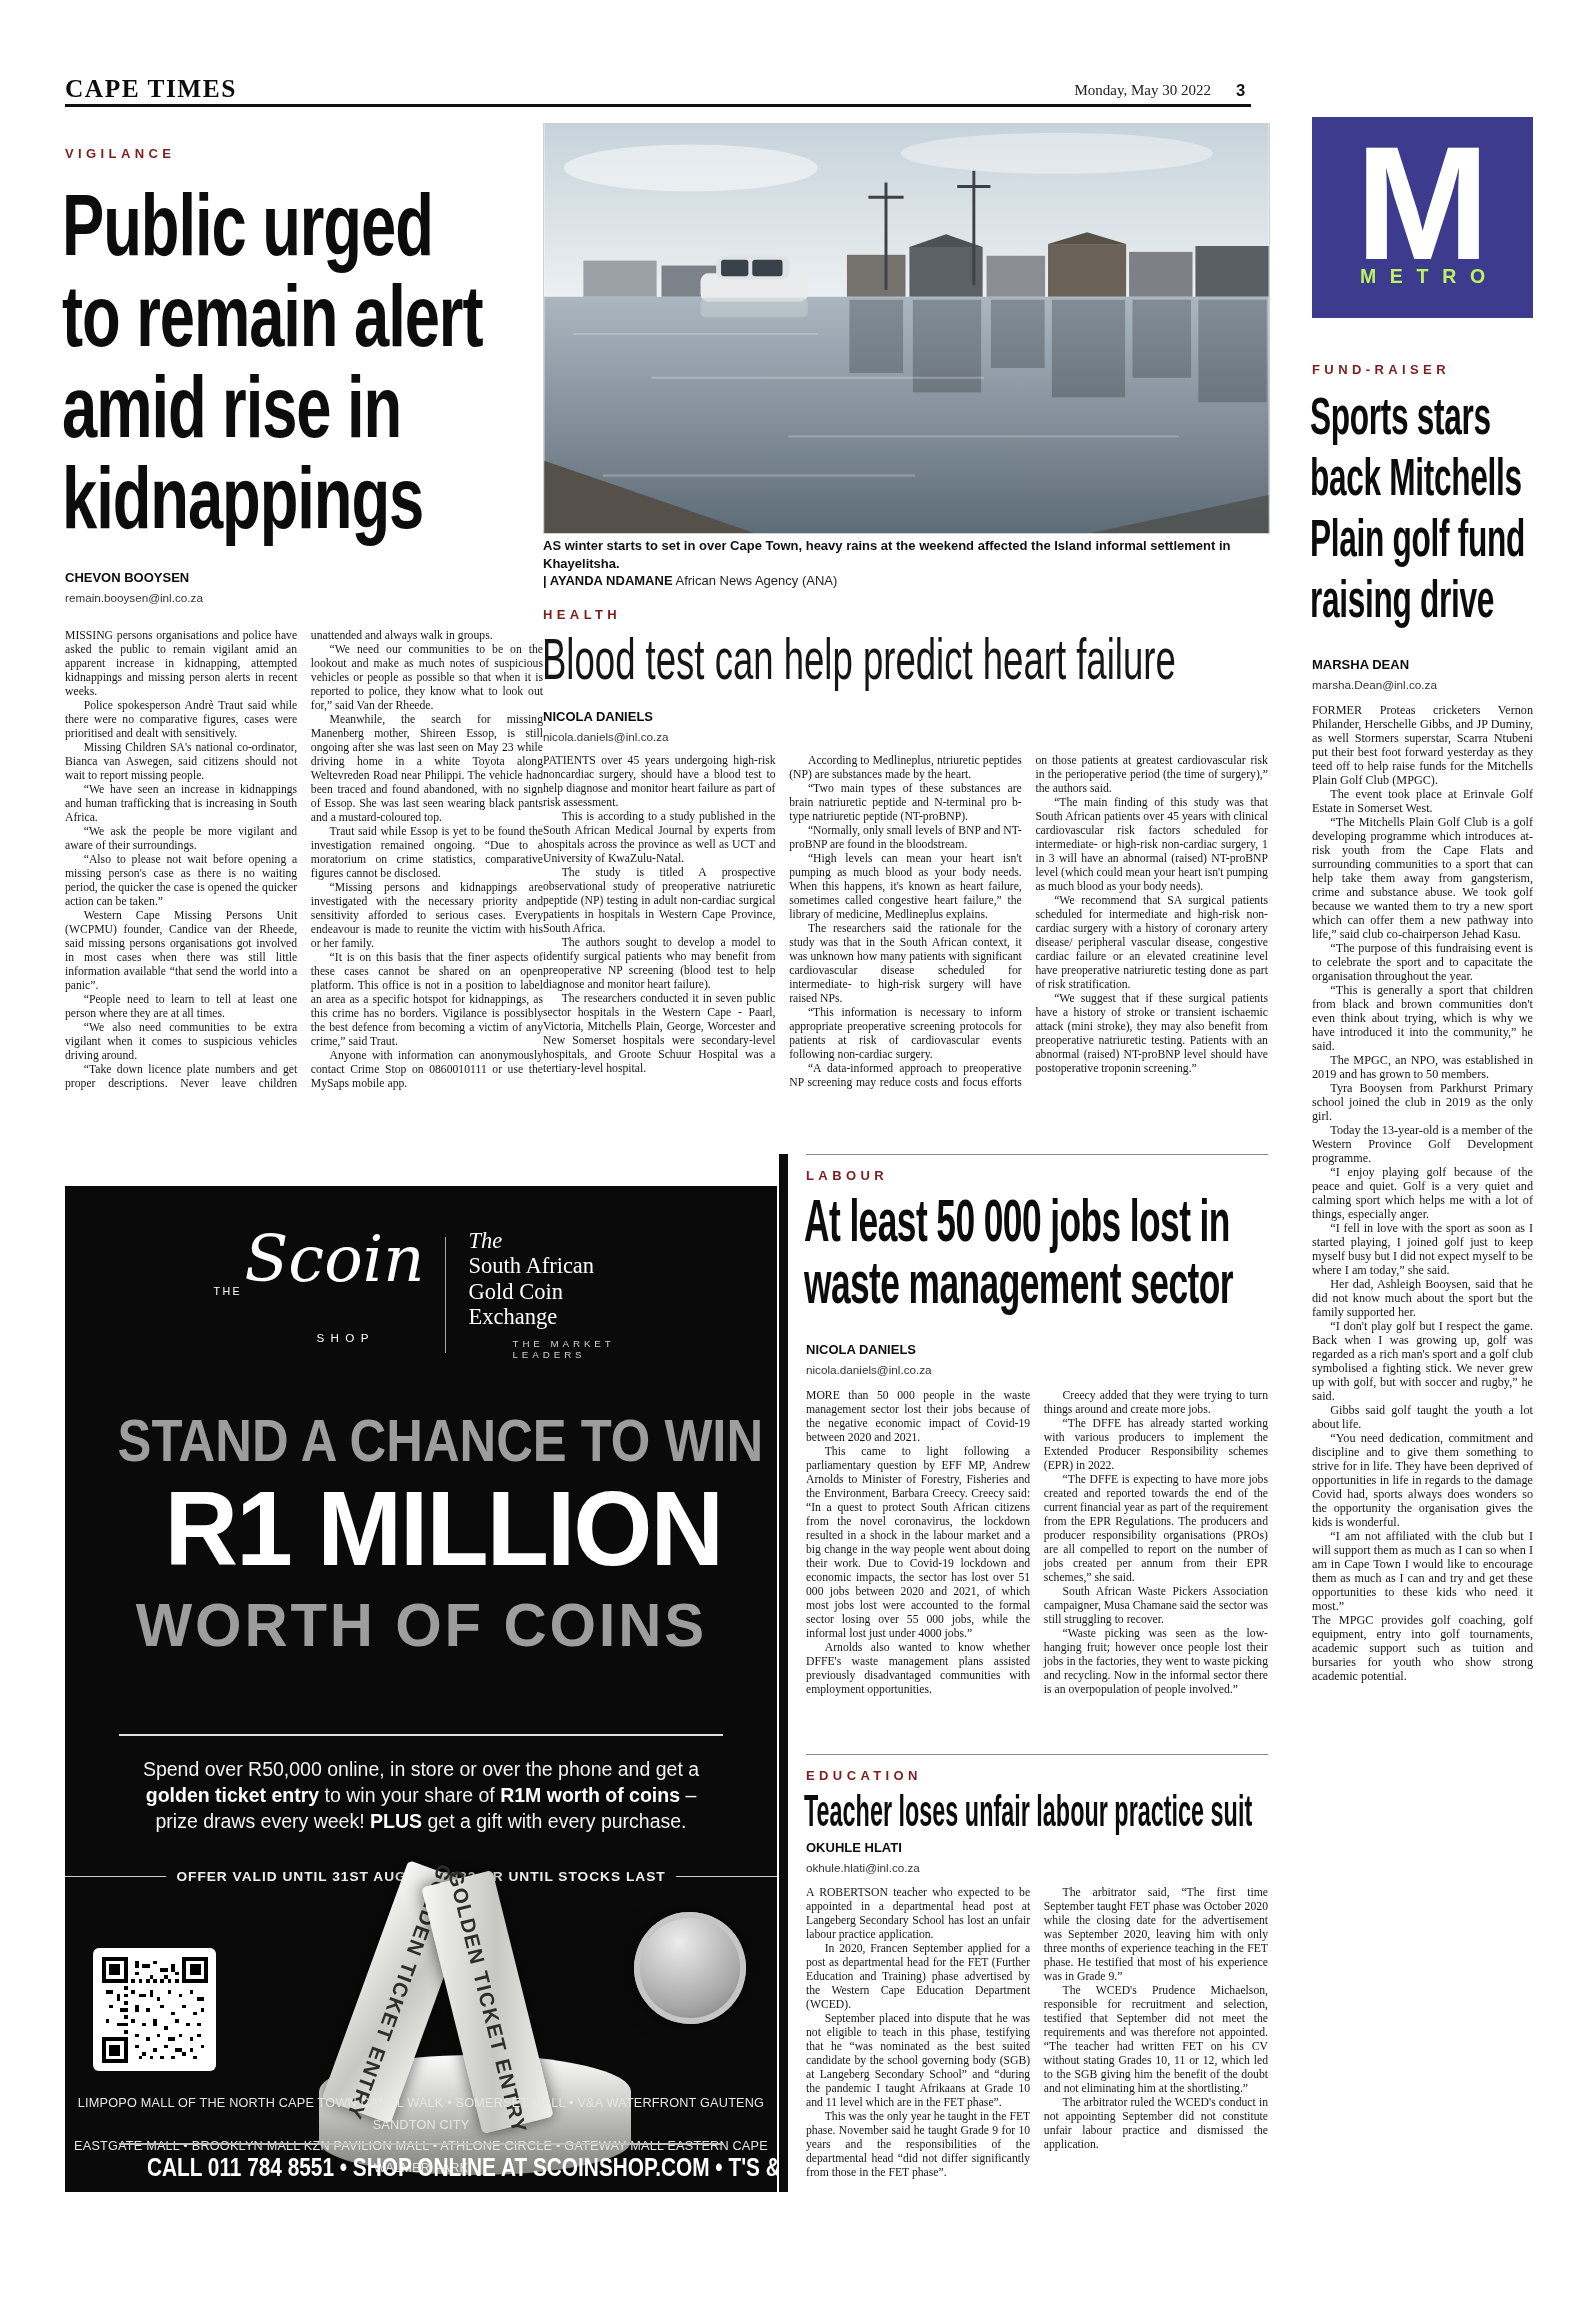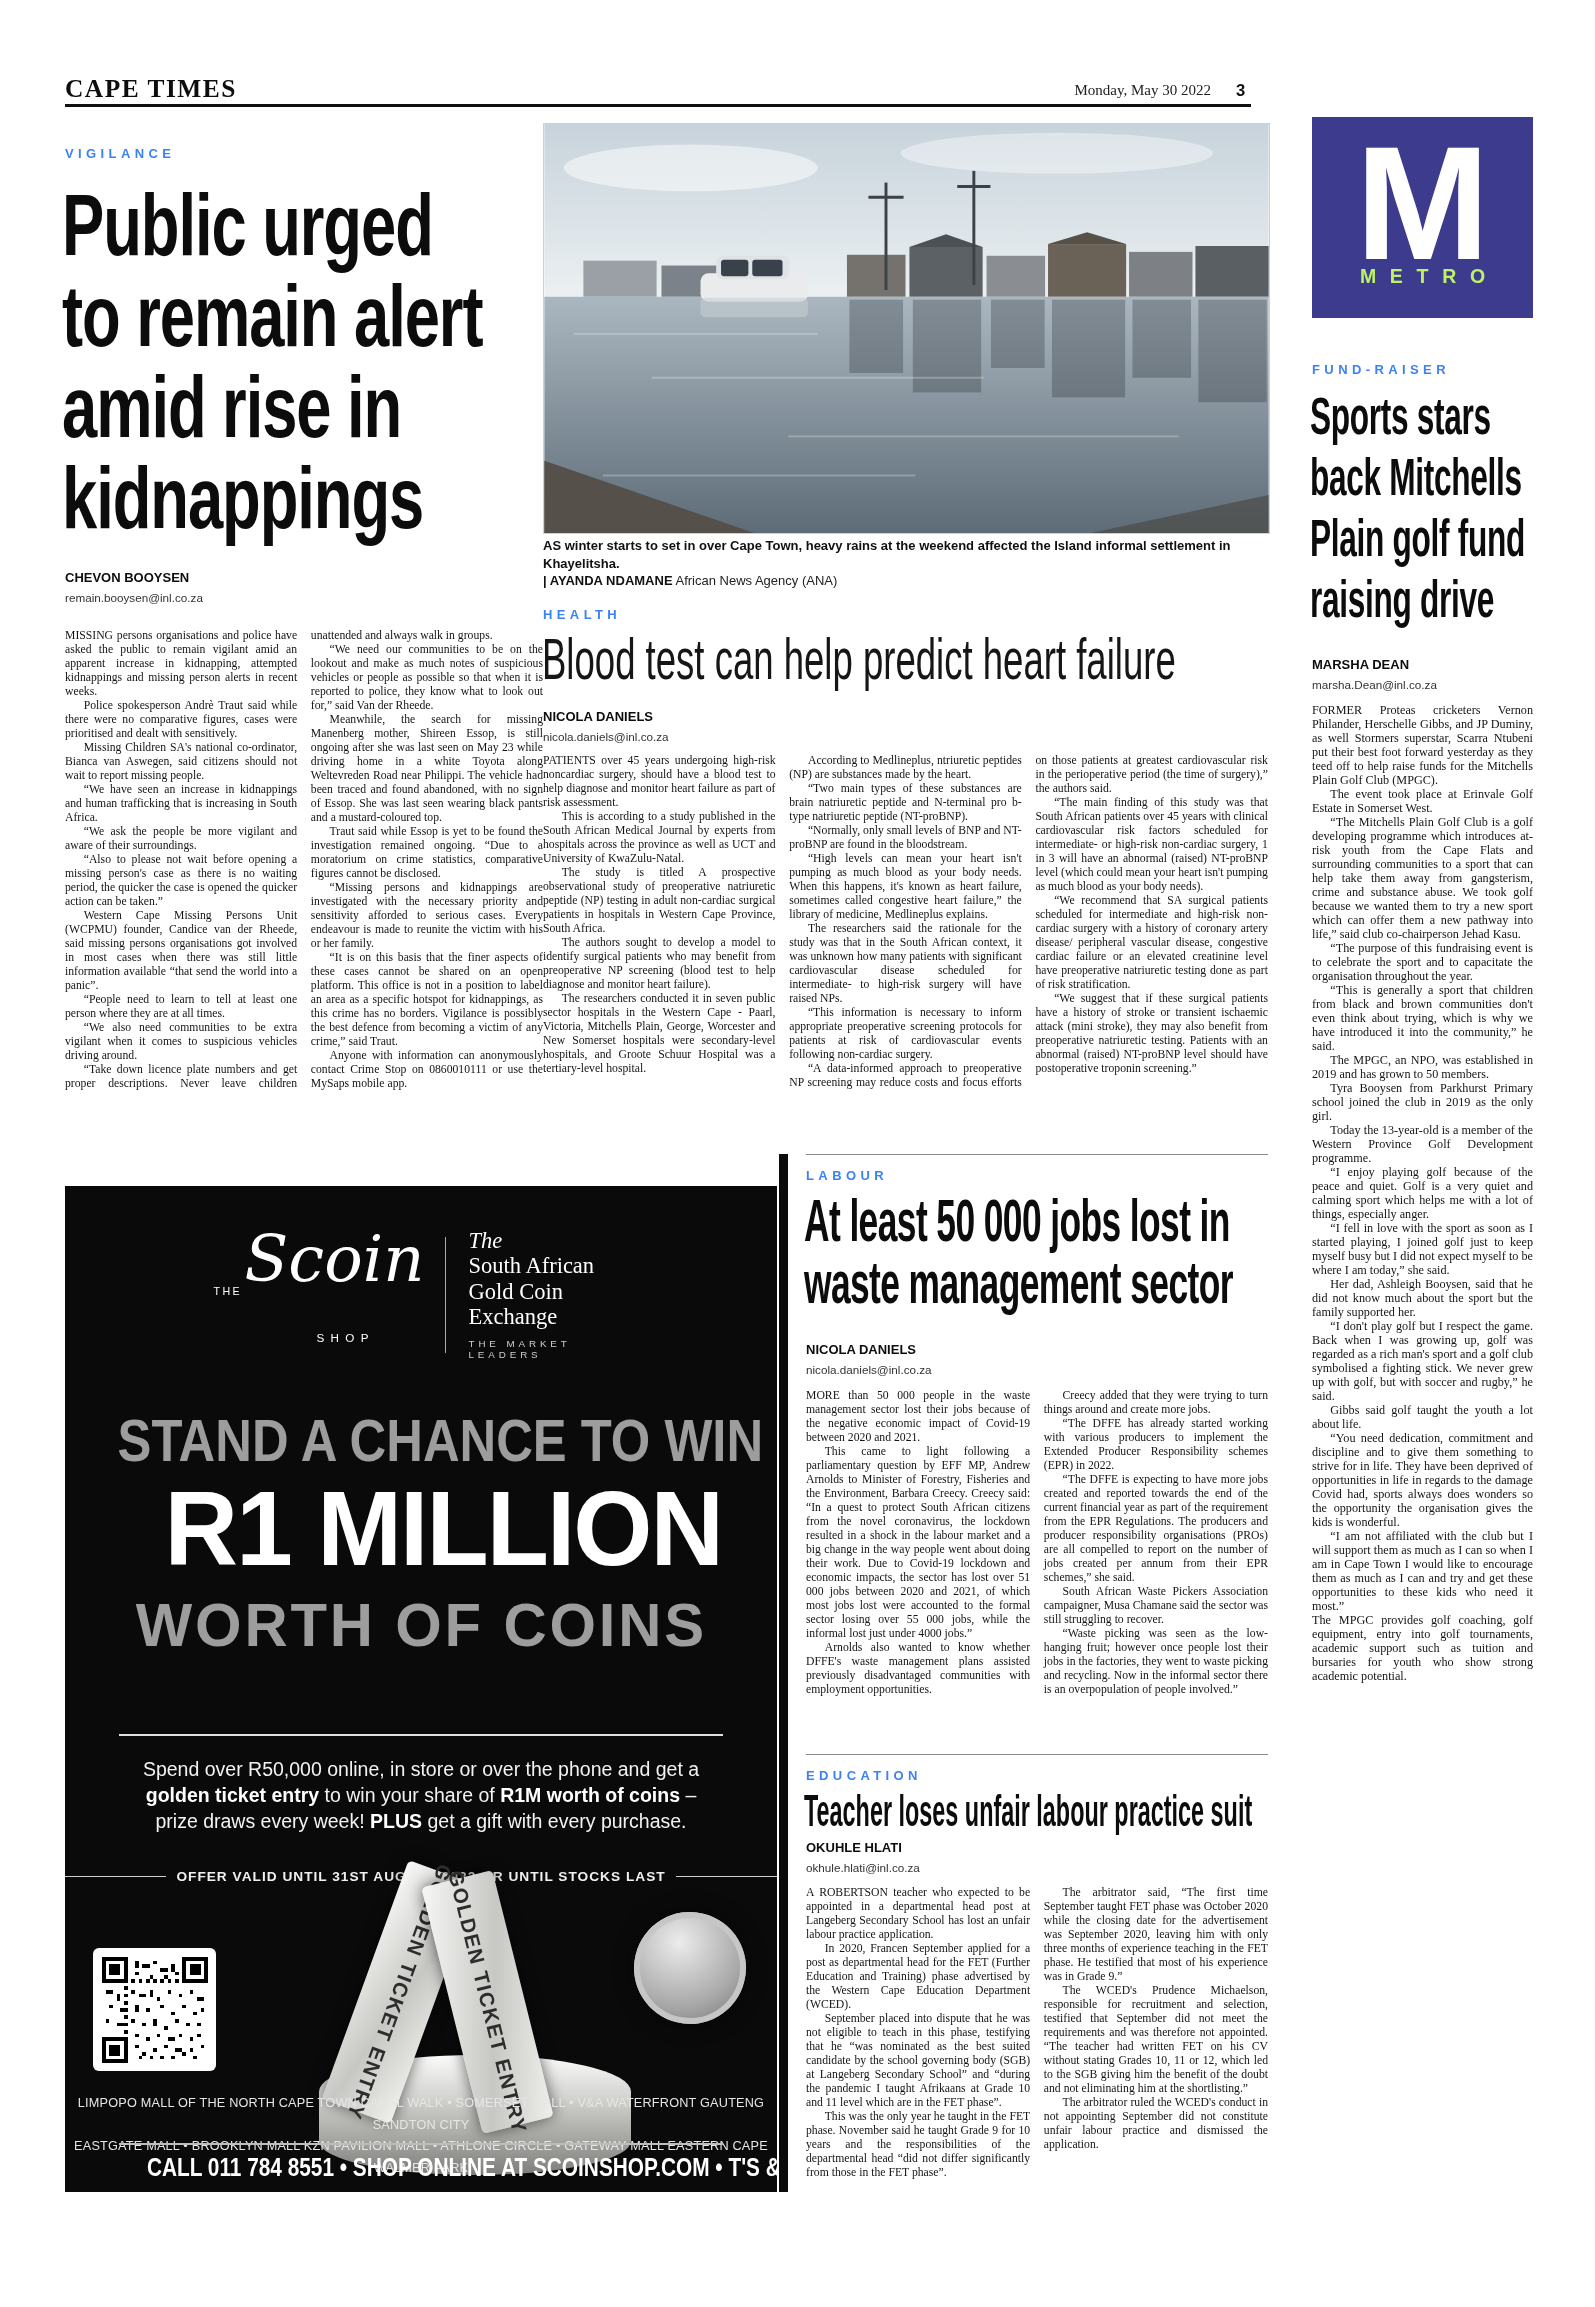--- a/index.html
+++ b/index.html
@@ -13,21 +13,21 @@
   .pagenum{font:bold 16.6px "Liberation Sans",sans-serif;color:#111;}
   .header-rule{background:#101010;height:3.4px;}
 
   
   .metro-box{background:#3c3b8e;width:221px;height:201px;text-align:center;}
   .metro-m{font:bold 161px/166px "Liberation Sans",sans-serif;color:#ffffff;margin-top:2.9px;}
   .metro-label{position:absolute;left:0;right:0;bottom:30px;font:bold 19.5px "Liberation Sans",sans-serif;
                letter-spacing:13.7px;text-indent:13.7px;color:#bef264;}
 
   
-  .kicker{font:bold 13px "Liberation Sans",sans-serif;letter-spacing:4.4px;color:#3b82f6;}
+  .kicker{font:bold 13px "Liberation Sans",sans-serif;letter-spacing:4.4px;color:#7f1d1d;}
   .byline-name{font:bold 13px "Liberation Sans",sans-serif;color:#0d0d0d;}
   .byline-email{font:11.7px "Liberation Sans",sans-serif;color:#333;margin-top:3.4px;}
   #h-kidnap .hl-line{font-size:88px;line-height:91px;letter-spacing:-1.5px;font-weight:bold;
                      transform:scaleX(.72);transform-origin:left top;white-space:nowrap;
                      font-family:"Liberation Sans",sans-serif;color:#0c0c0c;}
   .h-health{font:400 58px/58px "Liberation Sans",sans-serif;color:#161616;
             transform:scaleX(.63);transform-origin:left top;white-space:nowrap;}
   #h-labour .hl-line{font-size:59px;line-height:62px;font-weight:bold;letter-spacing:-1px;
                      transform:scaleX(.60);transform-origin:left top;white-space:nowrap;
                      font-family:"Liberation Sans",sans-serif;color:#0c0c0c;}
@@ -64,21 +64,21 @@
   .ad-logo-row{position:absolute;top:43px;left:0;right:0;display:flex;justify-content:center;
                align-items:center;gap:22.5px;}
   .scoin-wrap{position:relative;width:210px;height:129px;}
   .scoin-the{position:absolute;left:1px;top:55px;font:10.7px "Liberation Sans",sans-serif;letter-spacing:2.4px;color:#fff;}
   .scoin-script{position:absolute;left:32px;top:-2.9px;font:italic 64px/64px "DejaVu Serif",serif;color:#fff;}
   .scoin-shop{position:absolute;left:104px;top:101px;font:11.7px "Liberation Sans",sans-serif;letter-spacing:6.3px;color:#fff;}
   .ad-logo-div{width:1px;height:116px;background:rgba(255,255,255,.65);}
   .exch-wrap{width:161px;}
   .exch-the{font:italic 22.5px/24.4px "Liberation Serif",serif;color:#fff;}
   .exch-line{font:22.5px/25.4px "Liberation Serif",serif;color:#fff;}
-  .exch-tag{margin-top:8.8px;font:9.8px "Liberation Sans",sans-serif;letter-spacing:3.9px;color:#cfcfcf;}
+  .exch-tag{margin-top:8.8px;font:9.8px "Liberation Sans",sans-serif;letter-spacing:3.9px;color:#cfcfcf;margin-left:44px;}
   .ad-center{position:absolute;left:0;right:0;text-align:center;}
   .win1{font:bold 59px/59px "Liberation Sans",sans-serif;color:#9d9d9d;transform:scaleX(.86);transform-origin:center top;white-space:nowrap;}
   .win2{font:bold 106px/106px "Liberation Sans",sans-serif;color:#ffffff;letter-spacing:-2px;transform:scaleX(.96);transform-origin:center top;white-space:nowrap;}
   .win3{font:bold 61px/61px "Liberation Sans",sans-serif;color:#9d9d9d;letter-spacing:2.9px;transform:scaleX(.98);transform-origin:center top;white-space:nowrap;}
   .ad-sep{position:absolute;left:54px;right:54px;height:1.5px;background:#e0e0e0;}
   .ad-body{font:19.5px/26px "Liberation Sans",sans-serif;color:#f2f2f2;width:596px;margin:0 auto;}
   .ad-body b{color:#ffffff;}
   .ad-offer{display:flex;align-items:center;justify-content:center;gap:10.7px;}
   .ad-offer .oline{width:146px;height:1px;background:#cfcfcf;}
   .ad-offer .otext{font:bold 13.7px "Liberation Sans",sans-serif;letter-spacing:1px;color:#f0f0f0;white-space:nowrap;}

